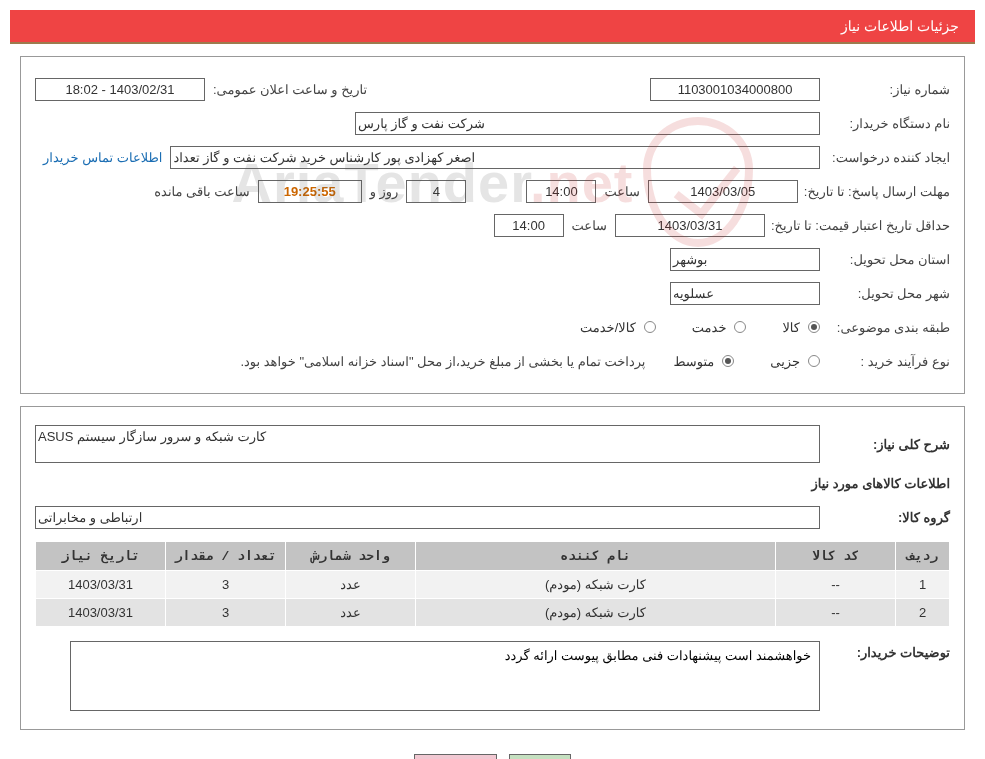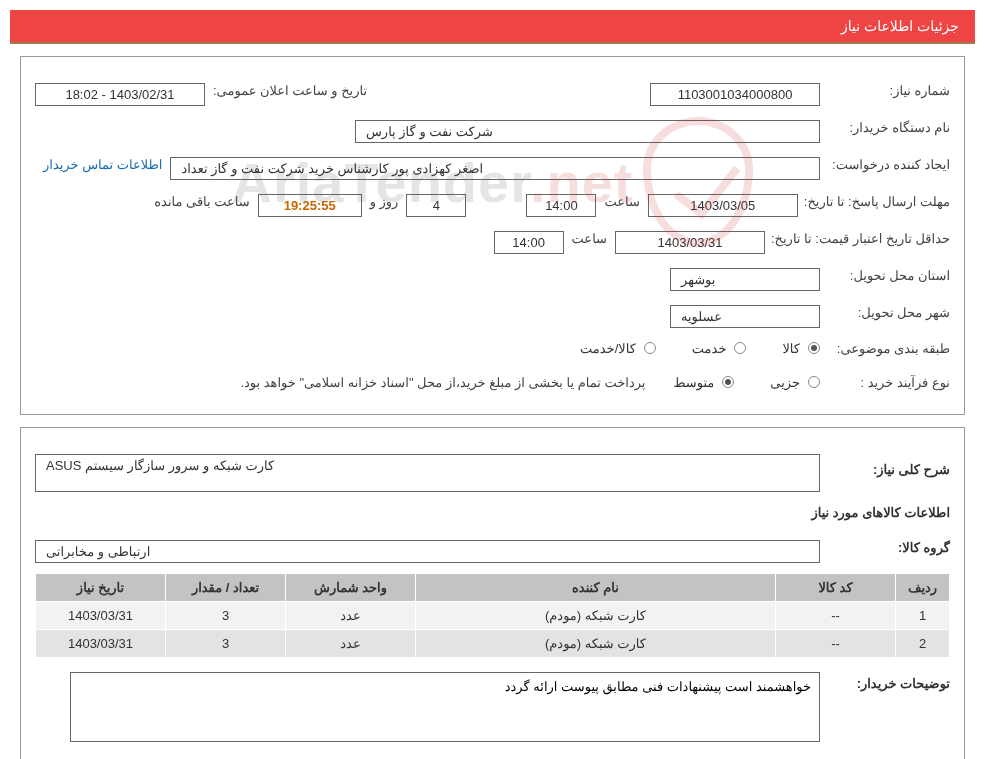--- a/index.html
+++ b/index.html
@@ -43,28 +43,27 @@
   min-width: 130px;
   color: #444;
   padding-left: 6px;
 }
 .sub-label {
   padding: 0 8px;
   color: #444;
 }
 .field {
   border: 1px solid #666;
-  padding: 3px 10px;
+  padding: 3px 2px;
   background: #fff;
   min-height: 22px;
   display: inline-flex;
   align-items: center;
   justify-content: center;
   text-align: center;
-  margin-top: 8px;
 }
 .field-right { justify-content: flex-end; text-align: right; }
 .field-wide { flex: 1; }
 .w-150 { width: 150px; }
 .w-90 { width: 70px; }
 .w-80 { width: 104px; }
 .w-60 { width: 60px; }
 .w-170 { width: 170px; }
 .link-text {
   color: #1a6db3;
@@ -123,20 +122,21 @@
 }
 table.data th, table.data td {
   border: 1px solid #fff;
   padding: 6px 8px;
   text-align: center;
   font-size: 13px;
 }
 table.data th {
   background: #c3c3c3;
   color: #333;
+  font-family: Liberation Mono, monospace;
 }
 table.data tr.even td { background: #f2f2f2; }
 table.data tr.odd td { background: #e3e3e3; }
 
 textarea.notes {
   width: 750px;
   height: 70px;
   border: 1px solid #666;
   padding: 6px 8px;
   font-family: Tahoma, Arial, sans-serif;

